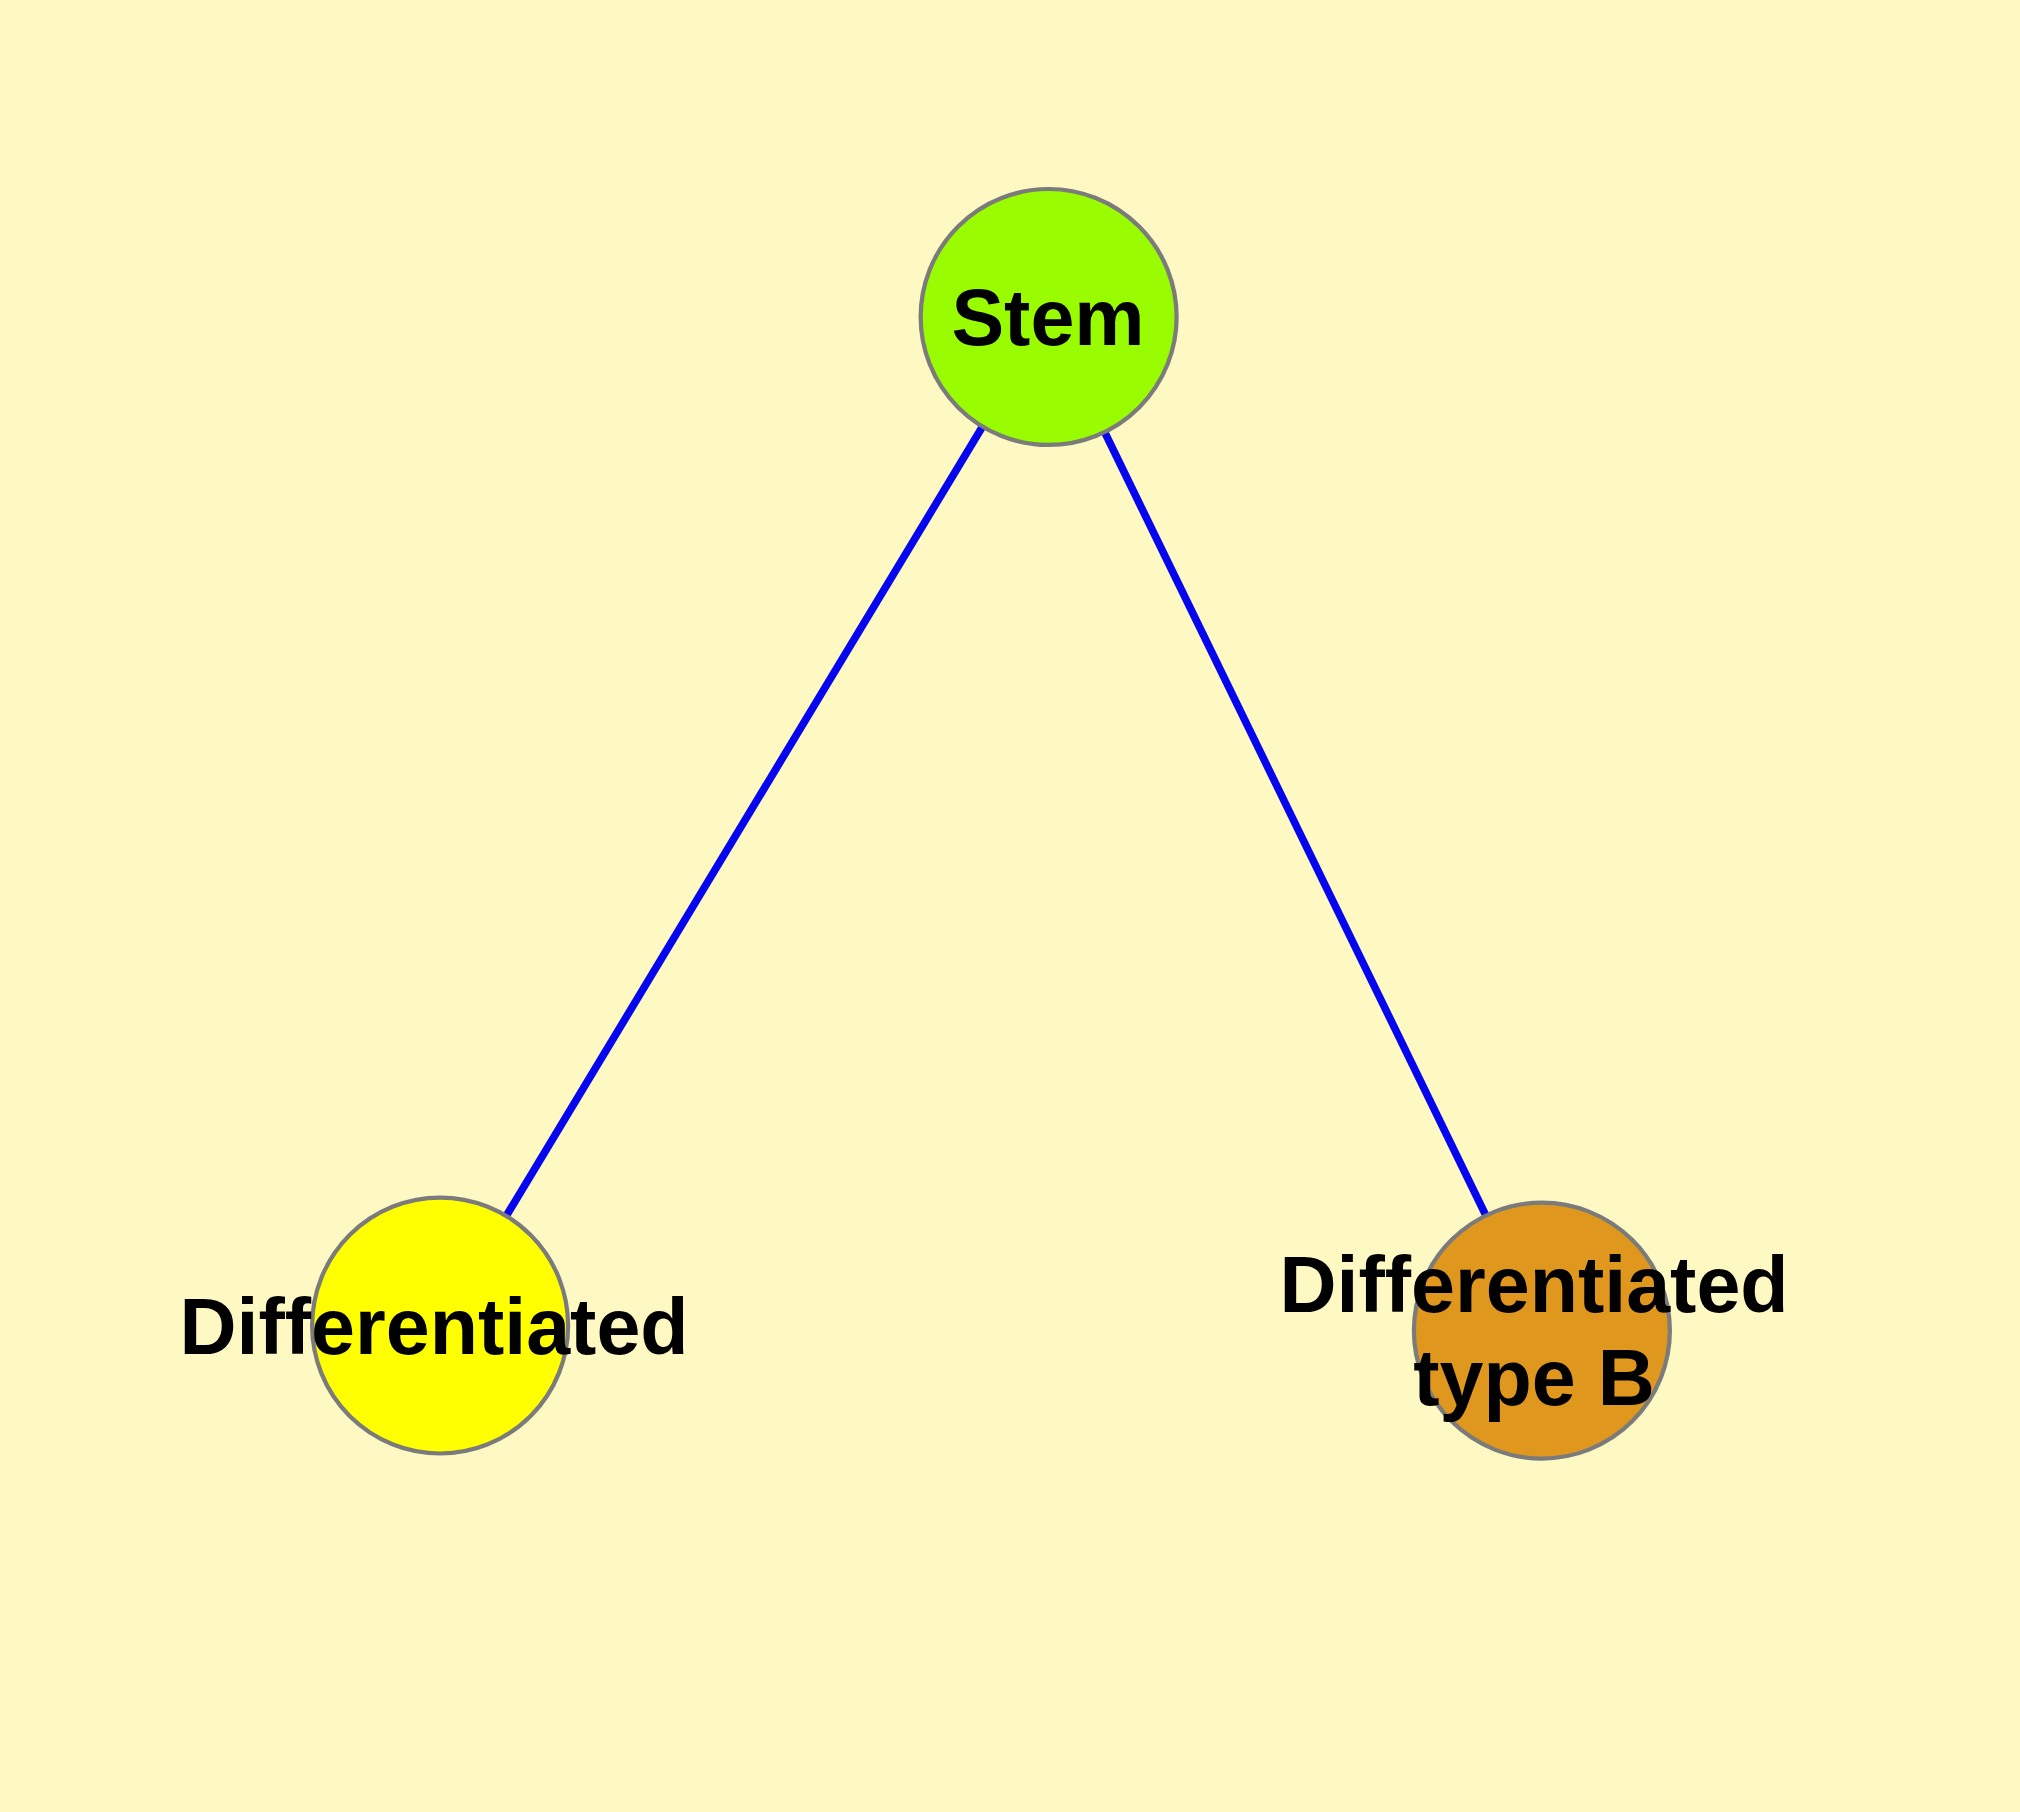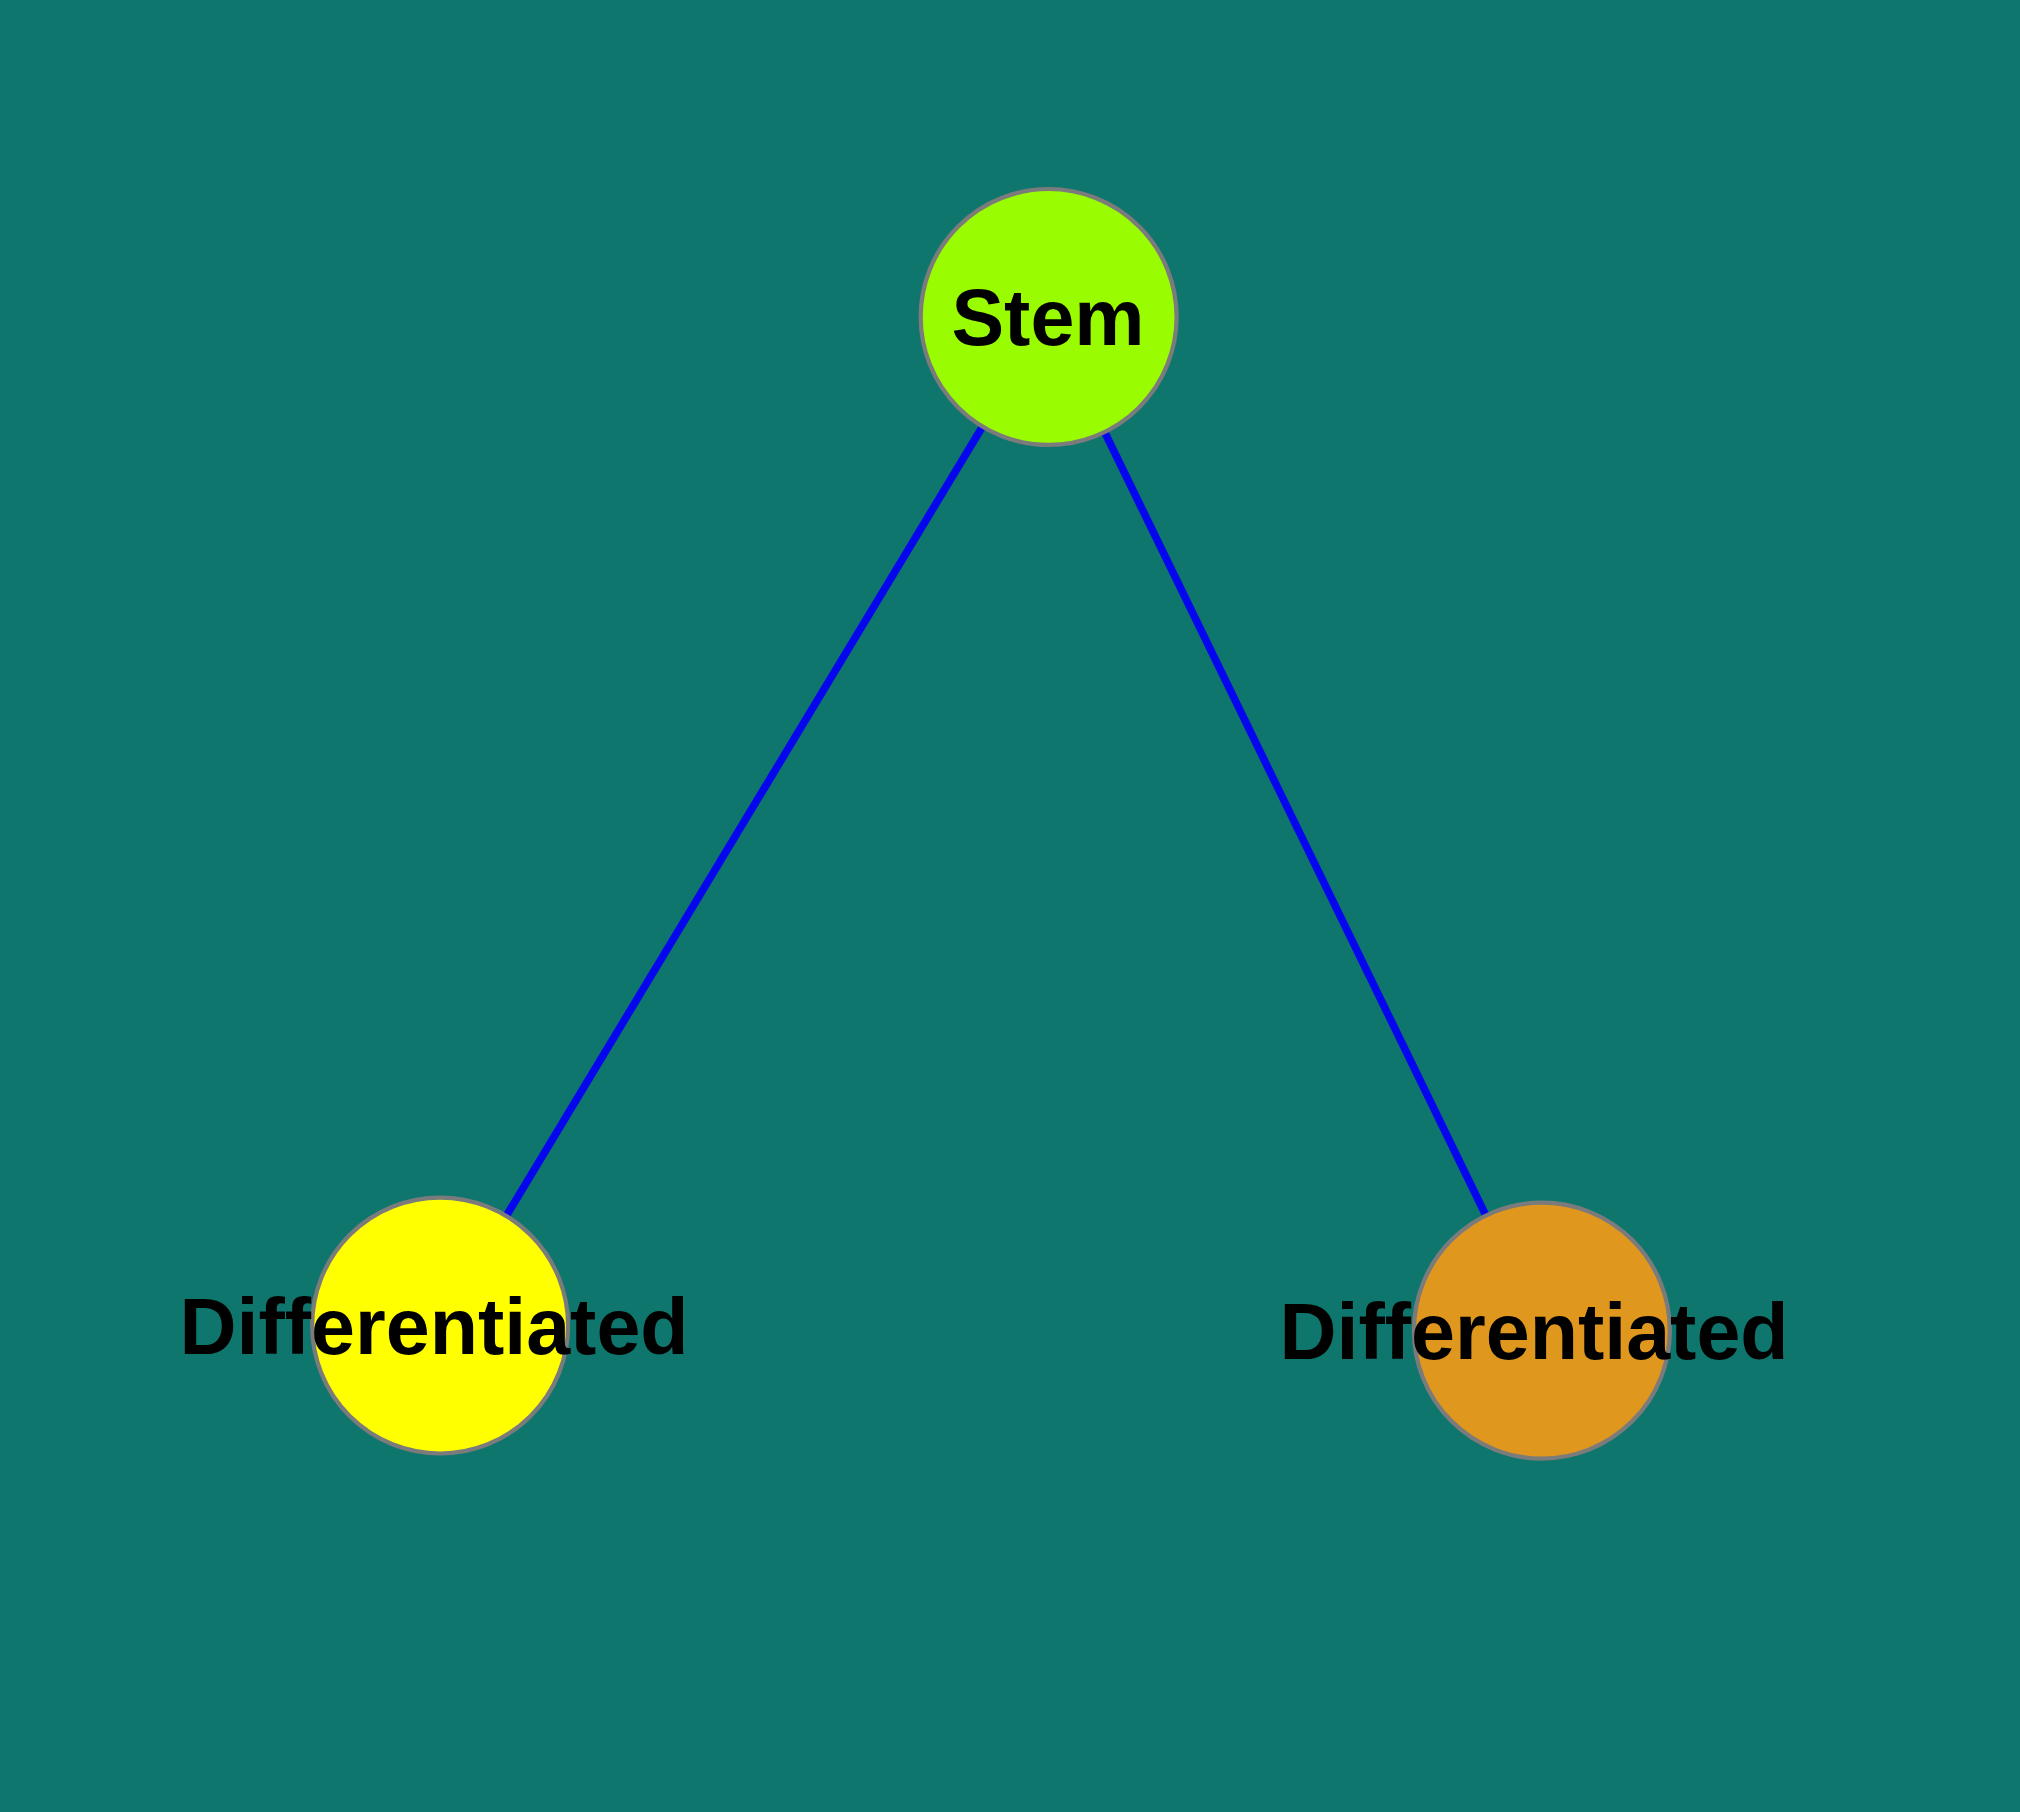--- a/index.html
+++ b/index.html
@@ -31,35 +31,36 @@
     font-weight: 700;
     line-height: 93px;
     text-align: center;
     white-space: nowrap;
     letter-spacing: 0px;
   }
 </style>
 </head>
 <body>
 
-<div id="canvas" style="background-color: #0f766e;">
+<div id="canvas" style="background-color: #fef9c3;">
 
   <svg id="graph-svg" viewBox="0 0 2384 2138">
     <line class="edge" x1="1237" y1="374" x2="519" y2="1564" stroke="#0606EE"></line>
     <line class="edge" x1="1237" y1="374" x2="1819" y2="1570" stroke="#0606EE"></line>
 
     <circle class="node" cx="1237" cy="374" r="151" fill="#9AFC00"></circle>
     <circle class="node" cx="519" cy="1564" r="151" fill="#FFFF00"></circle>
     <circle class="node" cx="1819" cy="1570" r="151" fill="#E0971E"></circle>
   </svg>
 
   <div class="node-label" style="left:1048px; top:317px;">Stem</div>
 
   <div class="node-label" style="left:434px; top:1326px;">
     <span>Differentiated</span><br>
   </div>
 
   <div class="node-label" style="left:1534px; top:1331px;">
     <span>Differentiated</span><br>
+    <span>type B</span>
   </div>
 
 </div>
 
 
 </body></html>

